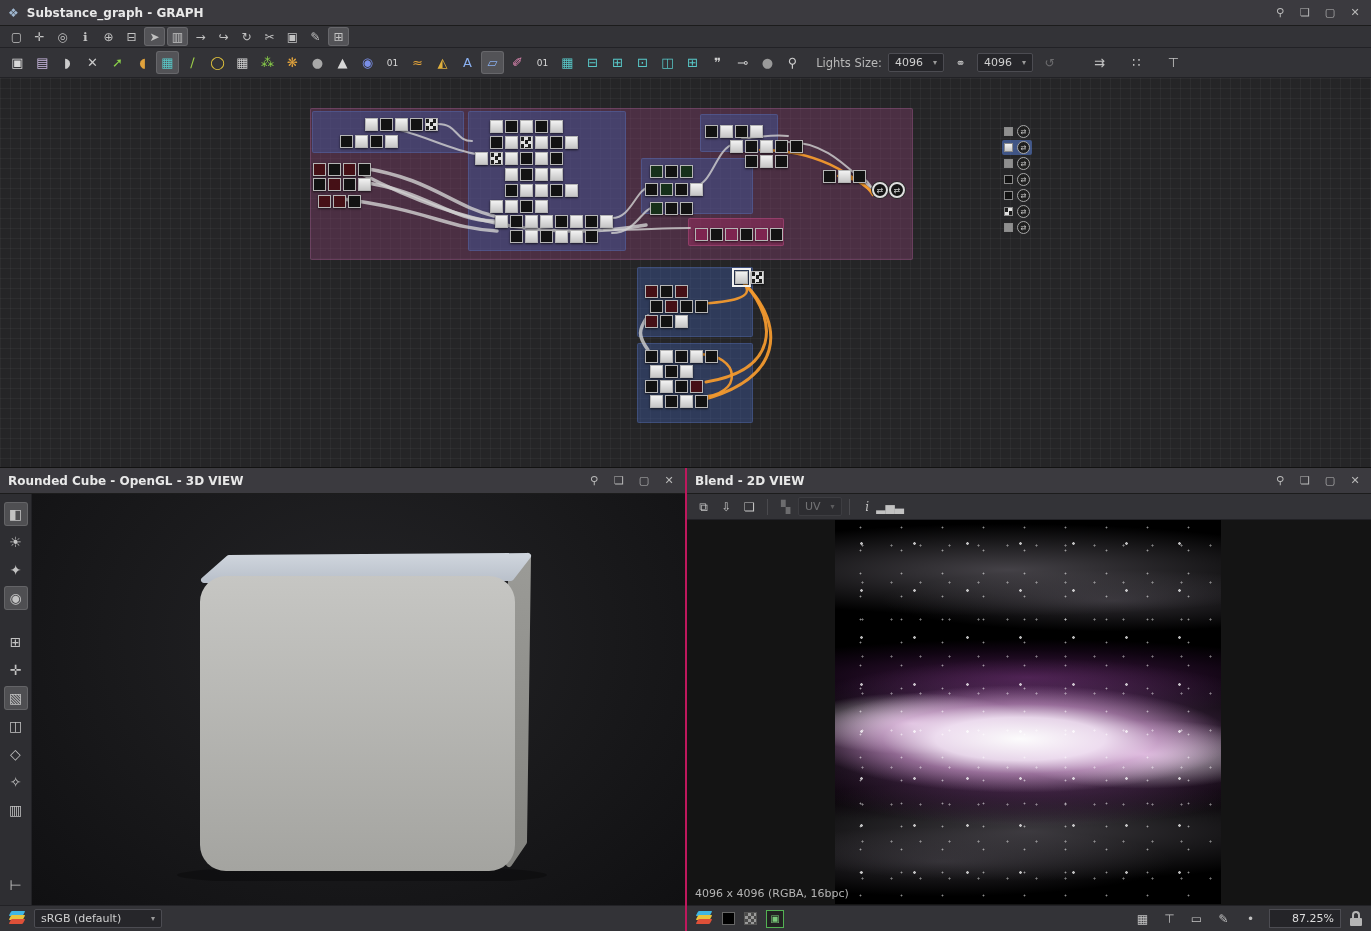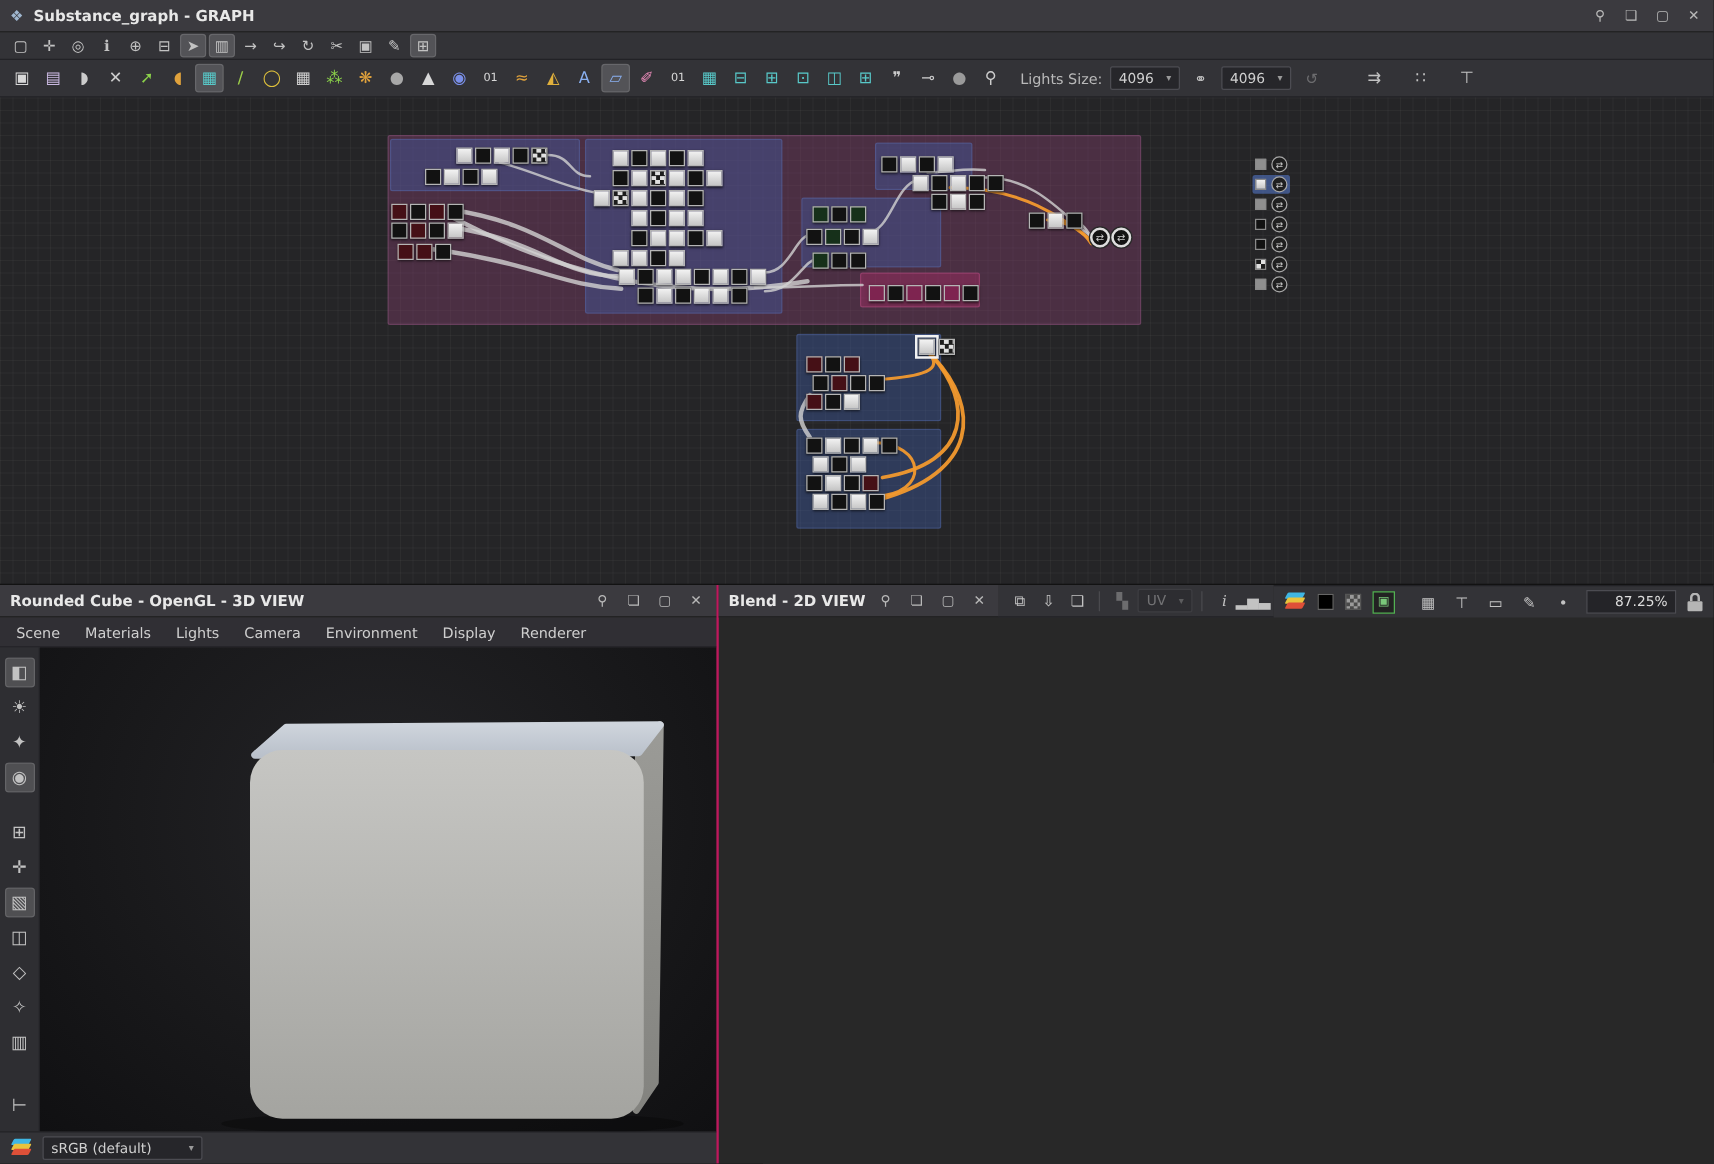--- a/index.html
+++ b/index.html
@@ -55,21 +55,21 @@
   .f6 { background:#16301a; }
   .ringnode { position:absolute; z-index:4; width:16px; height:16px; border-radius:50%; background:#141414; border:2px solid #dedede; color:#cfcfcf; font-size:8px; display:flex; align-items:center; justify-content:center; box-shadow:0 0 0 1px #2a2a2a; }
   .out-row { position:absolute; z-index:3; display:flex; align-items:center; gap:4px; padding:1px 2px; border-radius:2px; }
   .out-row.sel { background:rgba(88,126,214,.55); }
   .out-thumb { width:9px; height:9px; border:1px solid #8a8a8a; }
   .out-circle { width:13px; height:13px; border-radius:50%; background:#1f1f1f; border:1px solid #a8a8a8; color:#cccccc; font-size:7px; display:flex; align-items:center; justify-content:center; }
 
   
   .bottom { display:flex; height:463px; }
   .panel3d { width:687px; border-right:2px solid #be185d; display:flex; flex-direction:column; }
-  .panel2d { flex:1; display:flex; }
+  .panel2d { flex:1; display:flex; flex-direction:column; }
   .menubar { height:24px; background:#302f34; display:flex; align-items:center; gap:2px; padding:0 4px; border-bottom:1px solid #222226; }
   .menu-item { padding:3px 9px; color:#cfcfcf; font-size:11.5px; border-radius:2px; cursor:pointer; }
   .view3d-body { flex:1; display:flex; min-height:0; }
   #side-tools { width:32px; background:#2e2e32; border-right:1px solid #222226; display:flex; flex-direction:column; align-items:center; gap:4px; padding:8px 0; }
   #viewport3d { flex:1; position:relative; background:radial-gradient(ellipse at 50% 35%, #242427 0%, #19191b 55%, #101012 100%); }
   #viewport3d svg { position:absolute; left:0; top:0; }
 
   .toolbar2d { height:26px; }
   .view2d-body { flex:1; position:relative; background:#141414; overflow:hidden; }
   .texture { position:absolute; left:148px; top:0; width:386px; height:384px; background-color:#000;
@@ -392,29 +392,20 @@
     <div class="panel3d">
       <div class="titlebar">
         <span class="title">Rounded Cube - OpenGL - 3D VIEW</span>
         <div class="winbtns">
             <div class="winbtn">⚲</div>
             <div class="winbtn">❏</div>
             <div class="winbtn">▢</div>
             <div class="winbtn">✕</div>
           </div>
       </div>
-      <div class="menubar" id="menubar3d">
-          <div class="menu-item">Scene</div>
-          <div class="menu-item">Materials</div>
-          <div class="menu-item">Lights</div>
-          <div class="menu-item">Camera</div>
-          <div class="menu-item">Environment</div>
-          <div class="menu-item">Display</div>
-          <div class="menu-item">Renderer</div>
-        </div>
       <div class="view3d-body">
         <div id="side-tools">
             <div class="tbtn side active">◧</div>
             <div class="tbtn side">☀</div>
             <div class="tbtn side">✦</div>
             <div class="tbtn side active">◉</div>
             <div class="tbtn side" style="margin-top: 16px;">⊞</div>
             <div class="tbtn side">✛</div>
             <div class="tbtn side active">▧</div>
             <div class="tbtn side">◫</div>
@@ -478,20 +469,24 @@
             <div class="tbtn t1 dim">▚</div>
             <div class="select dim">
               <span>UV</span>
               <span class="arrow">▾</span>
             </div>
             <div class="vsep"></div>
             <div class="tbtn t1 ital">i</div>
             <div class="tbtn t1">▂▅▃</div>
           </div>
       </div>
+      <div class="view2d-body">
+        <div class="texture"></div>
+        <div class="image-info">4096 x 4096 (RGBA, 16bpc)</div>
+      </div>
       <div class="statusbar">
         <div id="bottom2d-left" style="display:flex;align-items:center;gap:9px">
             <div class="icon-layers">
               <span class="l1"></span>
               <span class="l2"></span>
               <span class="l3"></span>
             </div>
             <div class="swatch-black"></div>
             <div class="swatch-checker"></div>
             <div class="picker-btn on">

